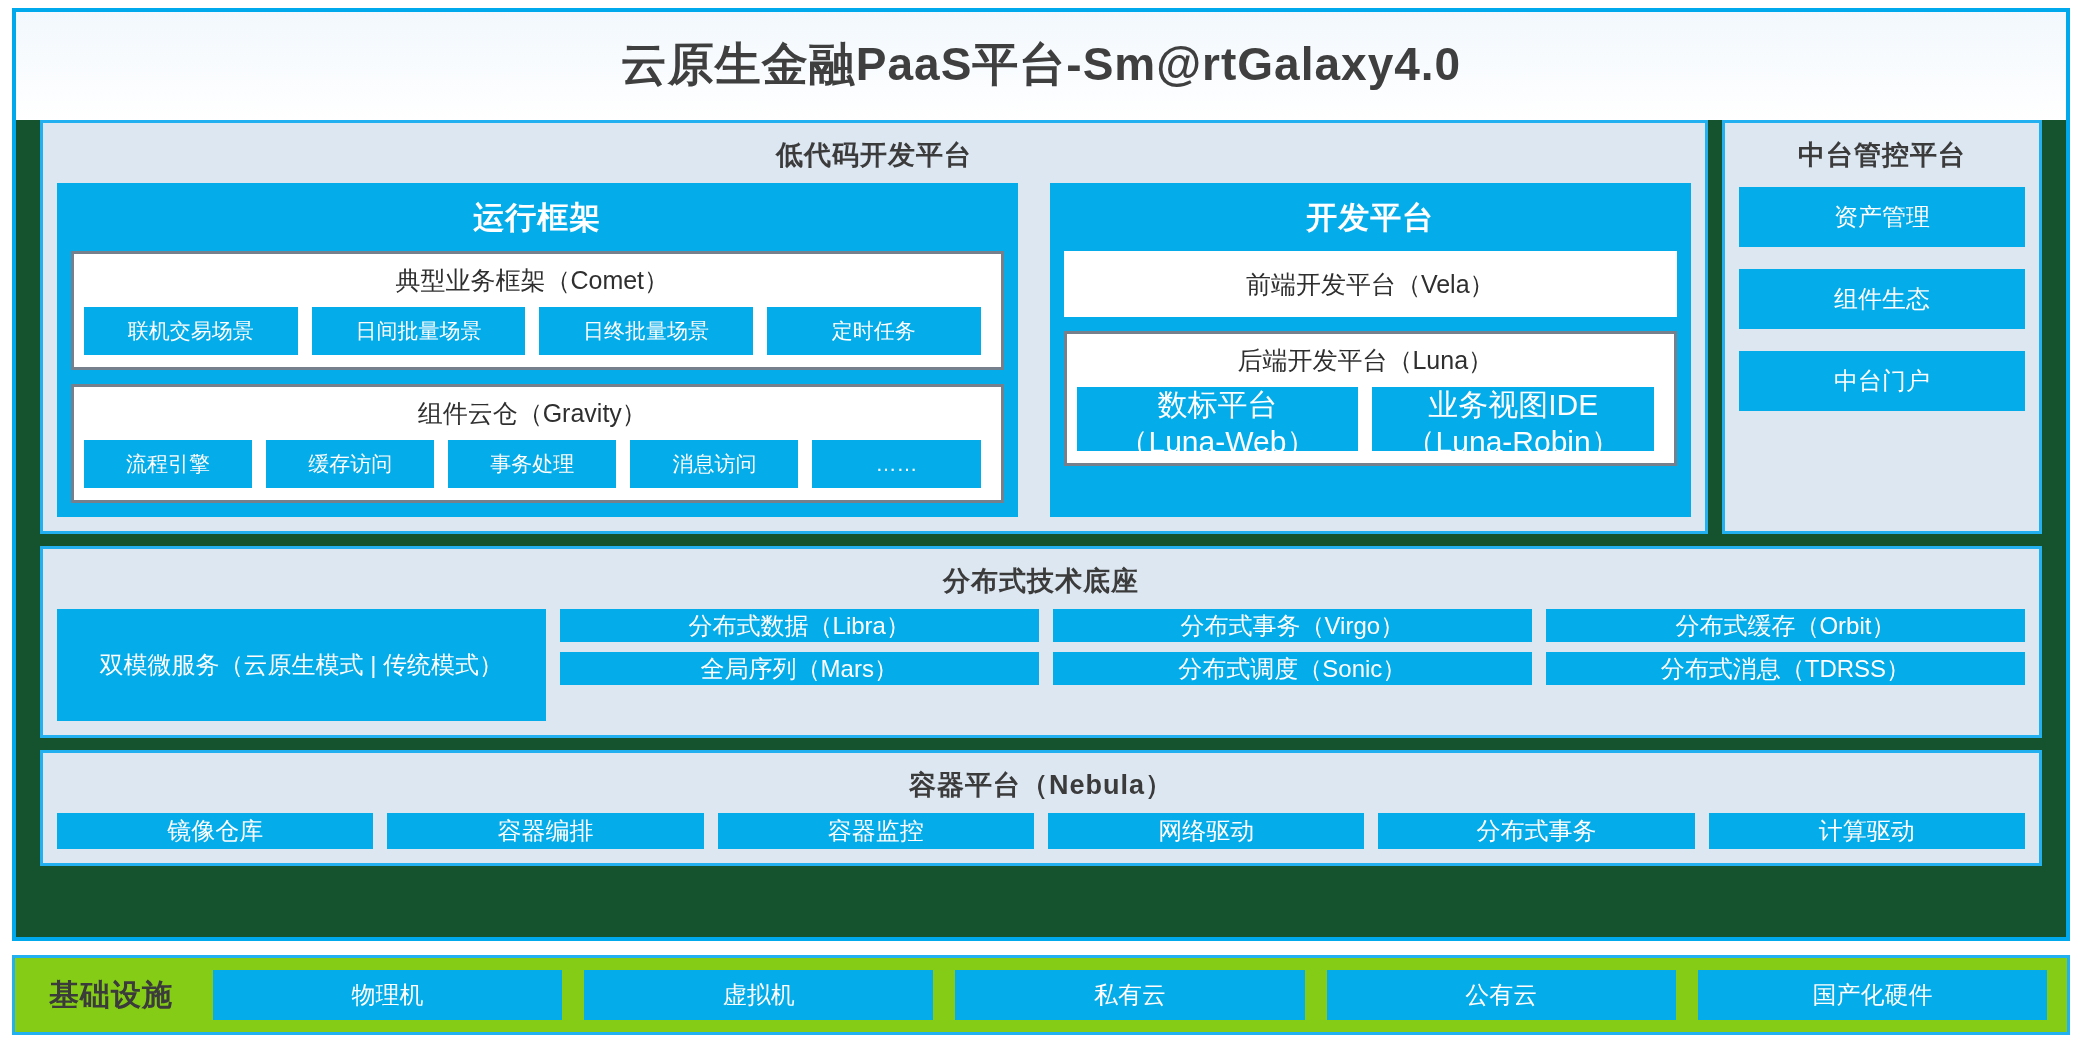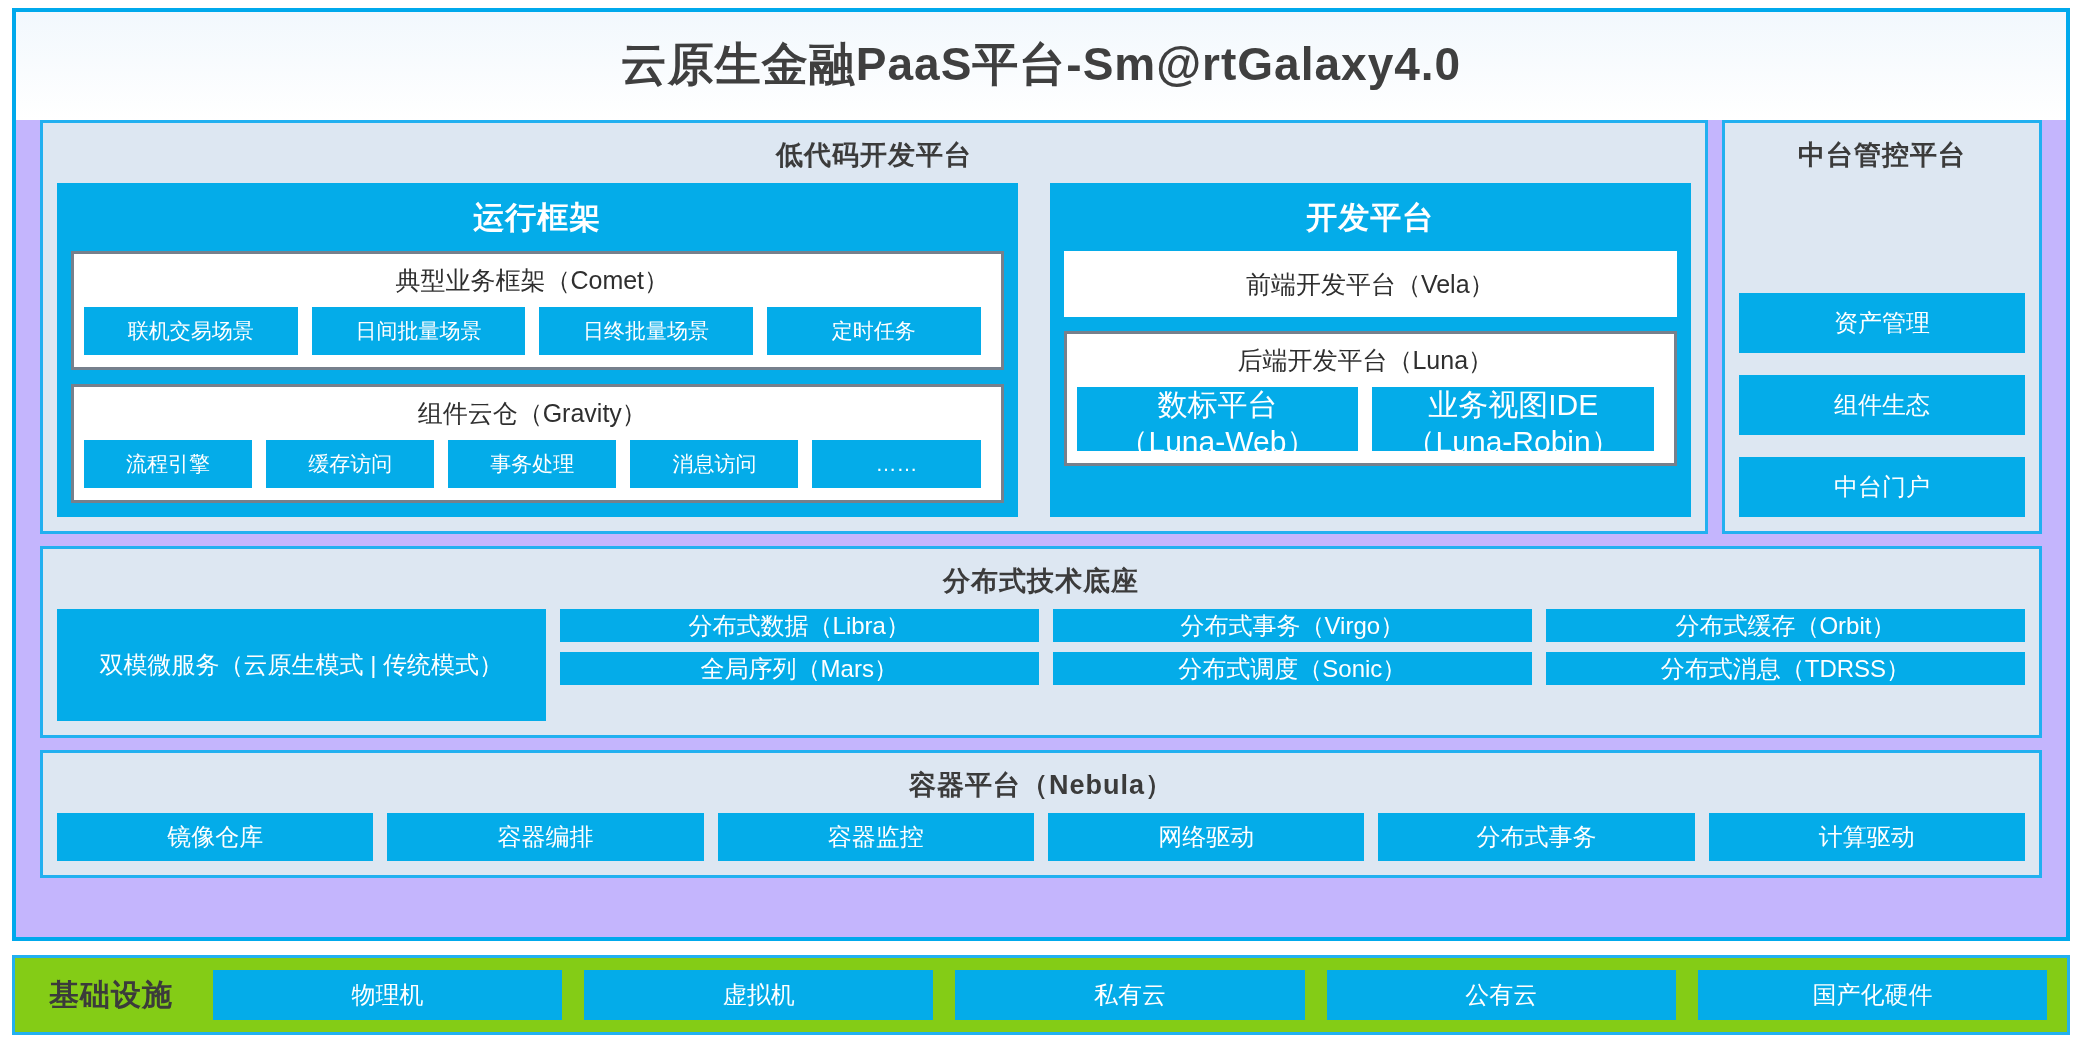--- a/index.html
+++ b/index.html
@@ -21,21 +21,21 @@
     box-sizing: border-box;
     padding: 8px 12px 6px 12px;
     display: flex;
     flex-direction: column;
     gap: 14px;
   }
 
   
   .main-frame {
     border: 4px solid #00a9ec;
-    background: #c4b5fd;
+    background: #14532d;
     box-sizing: border-box;
     flex: 1 1 auto;
     display: flex;
     flex-direction: column;
     padding: 0 0 10px 0;
     min-height: 0;
   }
 
   .title-bar {
     text-align: center;
@@ -180,21 +180,21 @@
   .midplat {
     flex: 0 0 320px;
     display: flex;
     flex-direction: column;
   }
   .midplat .stack {
     display: flex;
     flex-direction: column;
     gap: 22px;
     flex: 1 1 auto;
-    justify-content: flex-end;
+    justify-content: flex-start;
     padding-top: 4px;
   }
   .midplat .stack .blue {
     height: 60px;
     font-size: 24px;
   }
 
   
   .dist-grid {
     display: flex;
@@ -216,21 +216,21 @@
     font-size: 24px;
   }
 
   
   .cont-row {
     display: flex;
     gap: 14px;
   }
   .cont-row .blue {
     flex: 1 1 0;
-    height: 48px;
+    height: 36px;
     font-size: 24px;
   }
 
   
   .infra {
     border: 3px solid #22b0f0;
     background: #84cc16;
     box-sizing: border-box;
     display: flex;
     align-items: center;

